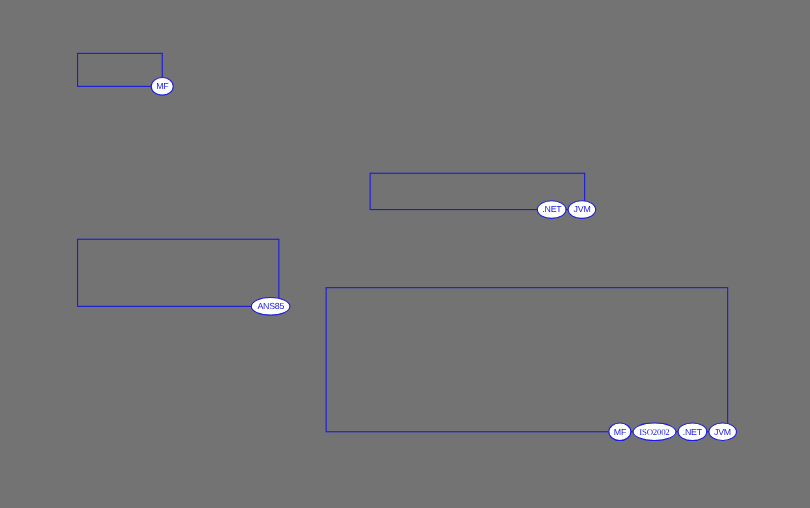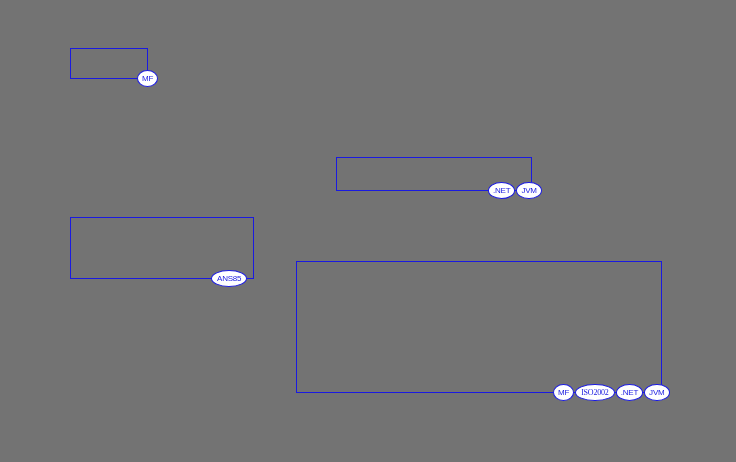--- a/index.html
+++ b/index.html
@@ -70,21 +70,21 @@
     <div class="node" style="left: 336px; top: 157px; width: 196px; height: 34px; border-color: rgb(26, 26, 224);">
       <div class="node-body"></div>
     </div>
     <div class="badge-row" style="left: 488px; top: 182px;">
       <div class="badge" style="background: rgb(255, 255, 255); color: rgb(26, 26, 224); border-color: rgb(26, 26, 224);">.NET</div>
       <div class="badge" style="background: rgb(255, 255, 255); color: rgb(26, 26, 224); border-color: rgb(26, 26, 224);">JVM</div>
     </div>
     <div class="node" style="left: 70px; top: 217px; width: 184px; height: 62px; border-color: rgb(26, 26, 224);">
       <div class="node-body"></div>
     </div>
-    <div class="badge-row" style="left: 211px; top: 270px; align-items: center;">
+    <div class="badge-row" style="left: 228px; top: 270px; align-items: center;">
       <div class="badge b-wide" style="background: rgb(255, 255, 255); color: rgb(26, 26, 224); border-color: rgb(26, 26, 224);">ANS85</div>
     </div>
     <div class="node" style="left: 296px; top: 261px; width: 366px; height: 132px; border-color: rgb(26, 26, 224);">
       <div class="node-body"></div>
     </div>
     <div class="badge-row" style="left: 553px; top: 384px;">
       <div class="badge" style="background: rgb(255, 255, 255); color: rgb(26, 26, 224); border-color: rgb(26, 26, 224);">MF</div>
       <div class="badge b-wide" style="background: rgb(255, 255, 255); color: rgb(26, 26, 224); border-color: rgb(26, 26, 224); font-family: Liberation Serif, serif;">ISO2002</div>
       <div class="badge" style="background: rgb(255, 255, 255); color: rgb(26, 26, 224); border-color: rgb(26, 26, 224);">.NET</div>
       <div class="badge" style="background: rgb(255, 255, 255); color: rgb(26, 26, 224); border-color: rgb(26, 26, 224);">JVM</div>

